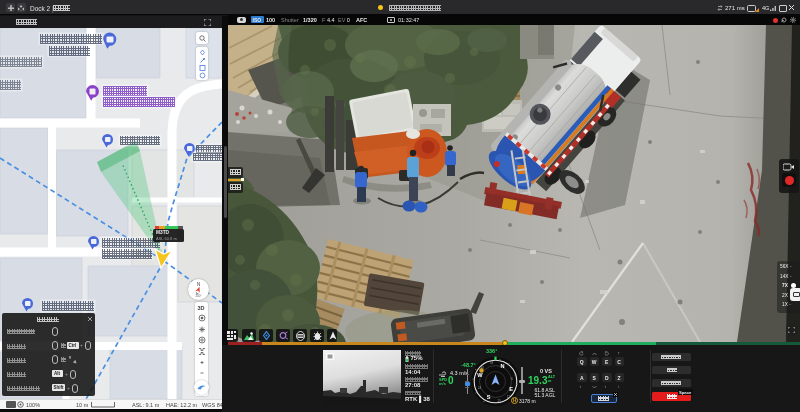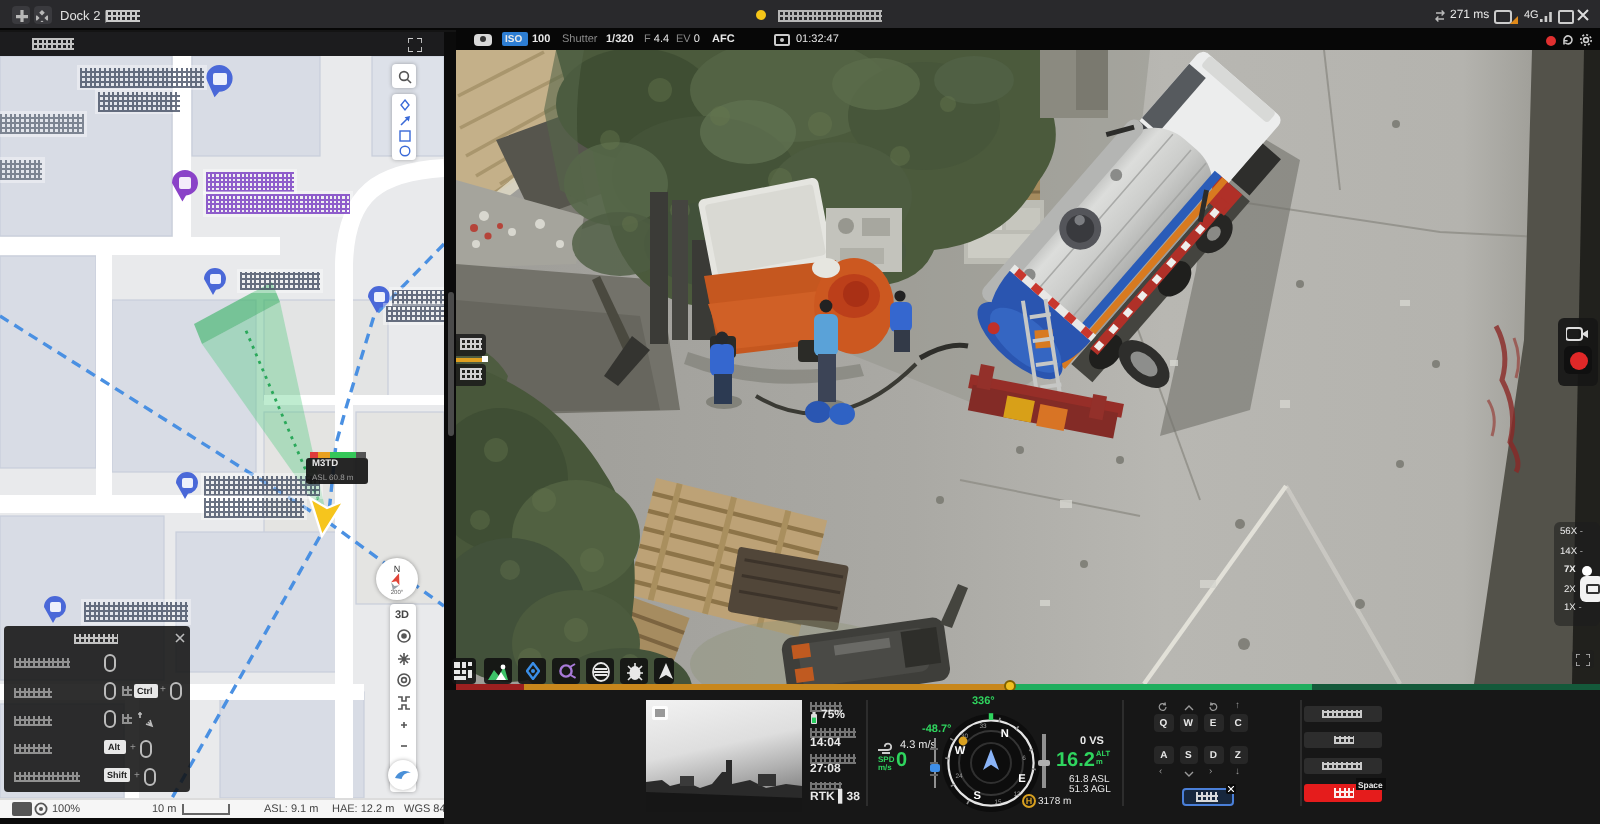--- a/index.html
+++ b/index.html
@@ -721,21 +721,21 @@
 
 <svg class="a" style="left:511px;top:397px" width="7" height="7" viewBox="0 0 7 7">
       <circle cx="3.5" cy="3.5" r="3" fill="none" stroke="#d8a020" stroke-width="1"></circle>
       <text x="3.5" y="5.2" font-size="4.5" text-anchor="middle" fill="#d8a020" font-family="Liberation Sans" font-weight="bold">H</text>
     </svg>
 <div class="t" style="left:519px;top:398px;font-size:5px">3178 m</div>
 
 <div class="a" style="left:521px;top:367px;width:1.5px;height:27px;background:#909090"></div>
 <div class="a" style="left:519px;top:379.5px;width:6px;height:3px;background:#b0b0b0;border-radius:1px"></div>
 <div class="t" style="left:540px;top:367.5px;font-size:5.5px;font-weight:bold">0 VS</div>
-<div class="t" style="left:528px;top:374.5px;font-size:10px;color:#2fd45e;font-weight:bold">16.2</div>
+<div class="t" style="left:528px;top:374.5px;font-size:10px;color:#2fd45e;font-weight:bold">19.3</div>
 <div class="t" style="left:548px;top:376px;font-size:3.8px;color:#2fd45e;font-weight:bold;line-height:3.8px">ALT<br>m</div>
 <div class="t" style="left:534.5px;top:386.5px;font-size:5px">61.8 ASL</div>
 <div class="t" style="left:534.5px;top:392px;font-size:5px">51.3 AGL</div>
 
 <svg class="a" style="left:578.5px;top:350.5px" width="5" height="5" viewBox="0 0 5 5">
       <path d="M4 2.5a1.7 1.7 0 1 1-.5-1.2M3.5 0.2l.2 1.2-1.2-.1" stroke="#9a9a9a" stroke-width=".6" fill="none"></path>
     </svg>
 <svg class="a" style="left:591.5px;top:351.5px" width="5" height="4" viewBox="0 0 5 4">
       <path d="M0.5 3L2.5 1 4.5 3" stroke="#9a9a9a" stroke-width=".7" fill="none"></path>
     </svg>

